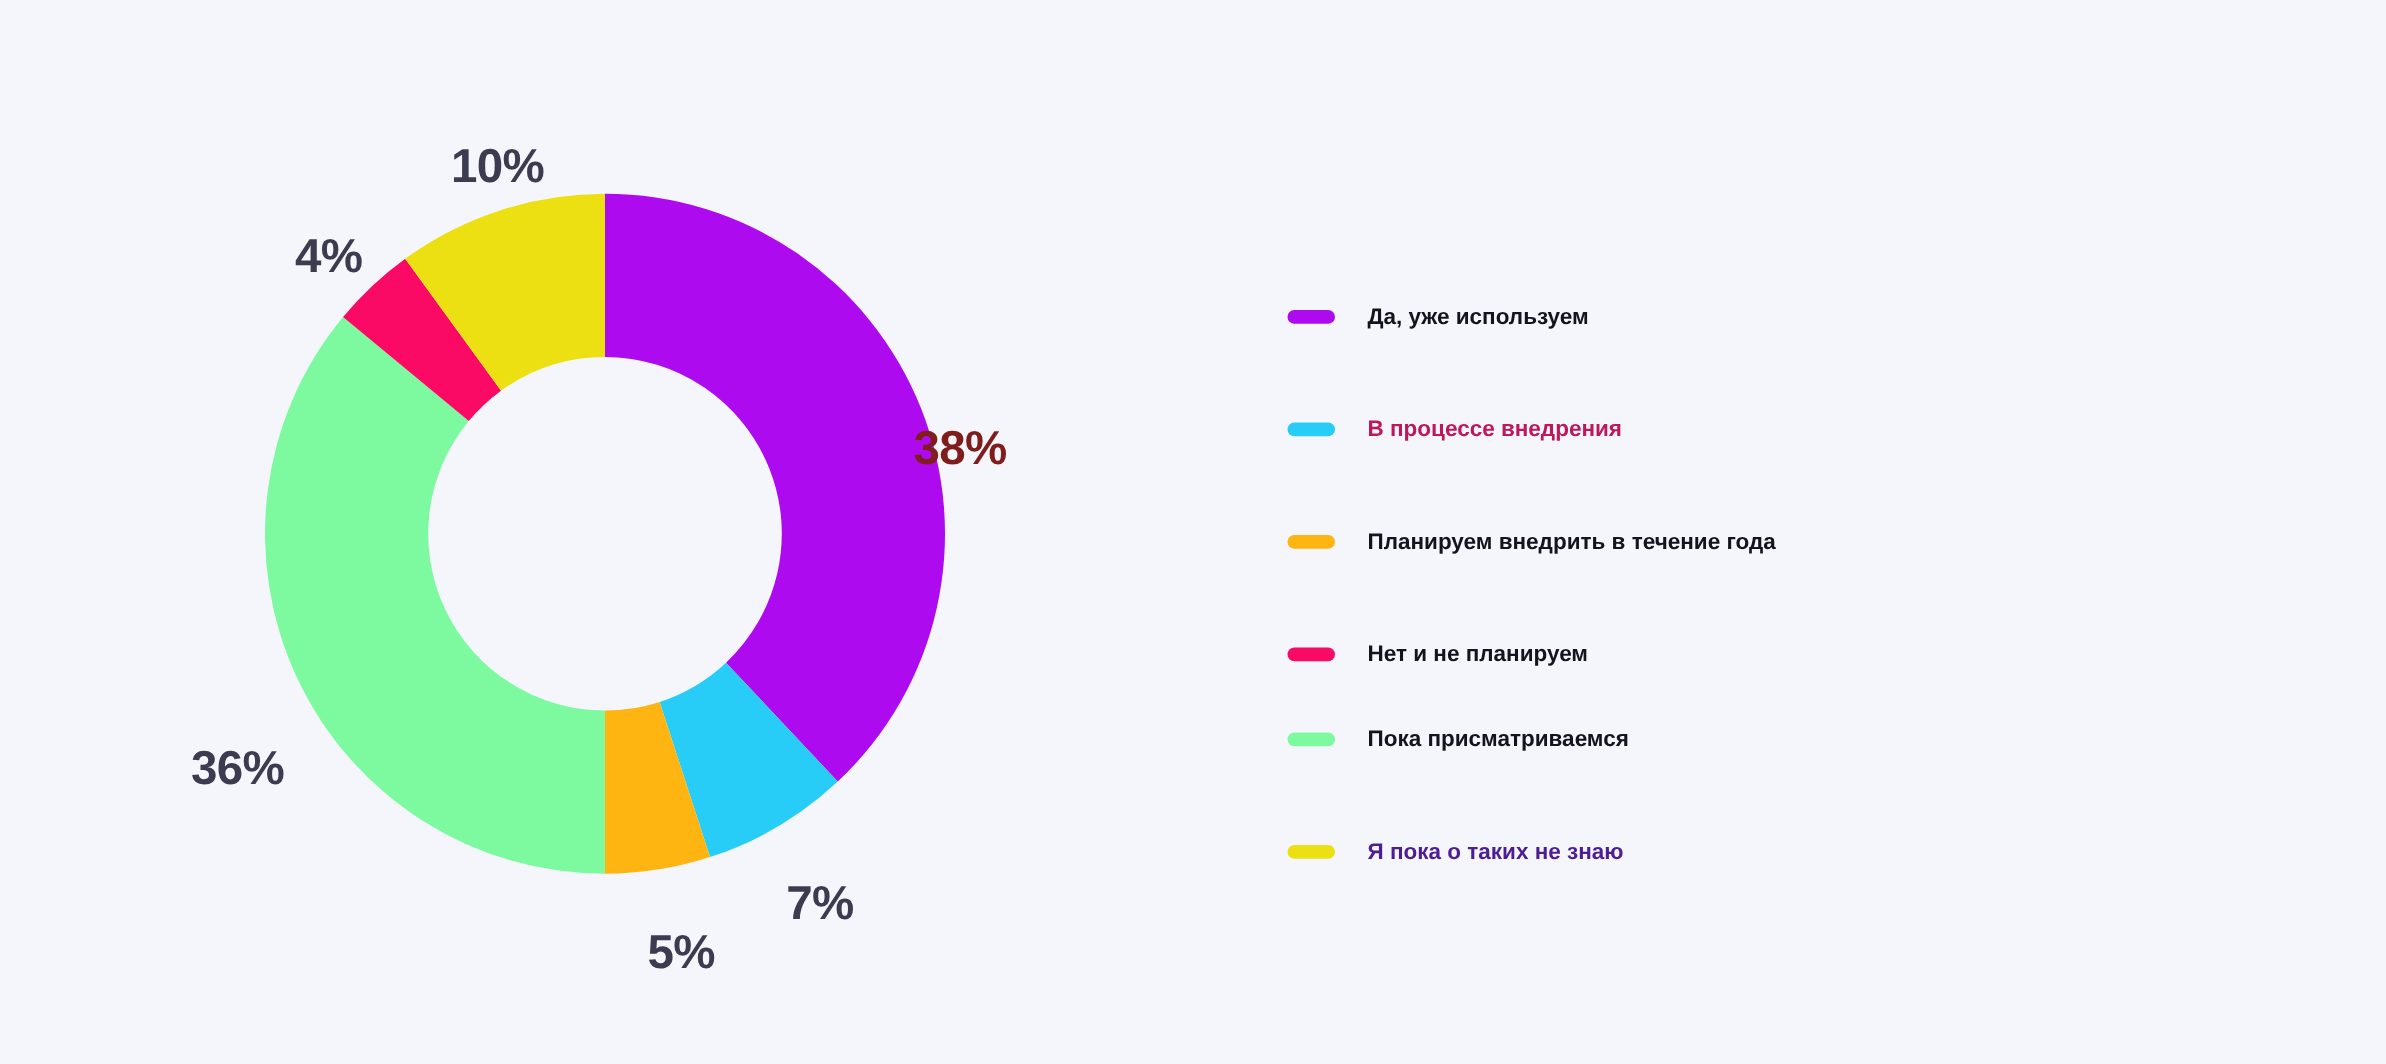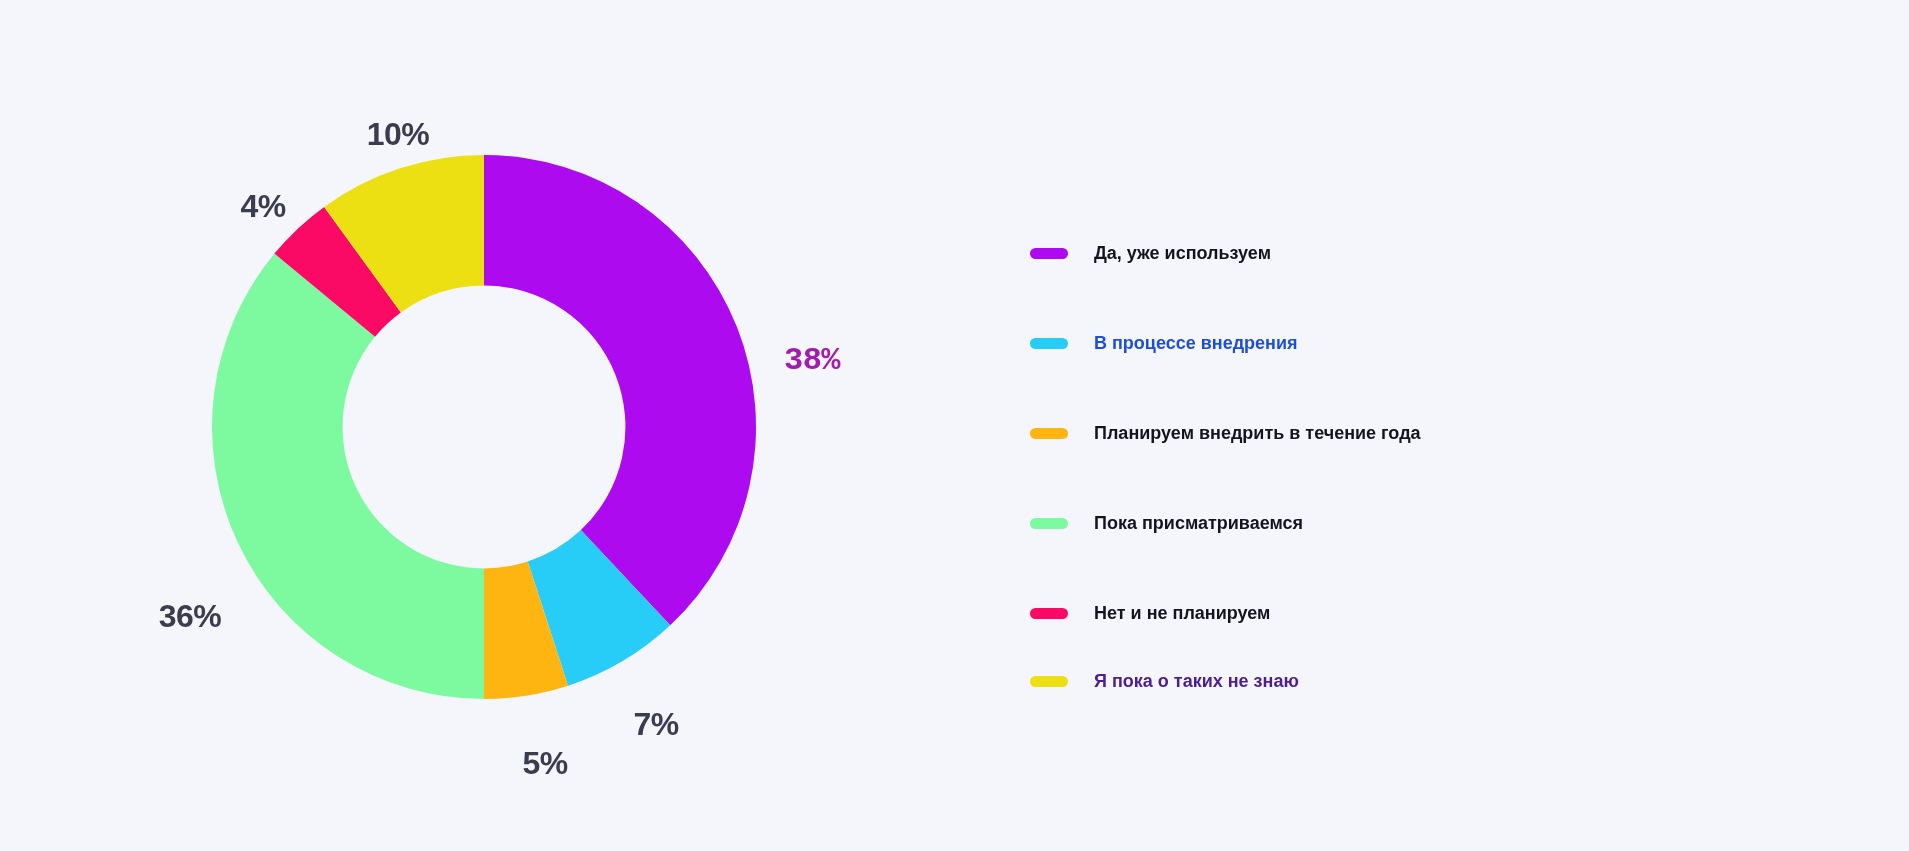--- a/index.html
+++ b/index.html
@@ -29,21 +29,21 @@
   }
   svg.donut {
     position: absolute;
     left: 0;
     top: 0;
   }
   .pct-label {
     position: absolute;
     font-family: "Liberation Sans", sans-serif;
     font-weight: bold;
-    font-size: 32px;
+    font-size: 38px;
     color: #3c3c50;
     white-space: nowrap;
     letter-spacing: -0.5px;
     transform: translate(-50%, -50%);
   }
   .legend {
     position: absolute;
     left: 1030px;
     top: 240px;
     width: 780px;
@@ -84,49 +84,49 @@
   <div class="donut-wrap">
     <svg class="donut" id="donut-svg" width="980" height="851" viewBox="0 0 980 851">
         <path d="M 484 155 A 272 272 0 0 1 670.1968128126033 625.279466658624 L 580.8223426625538 530.1053226624845 A 141.44 141.44 0 0 0 484 285.56 Z" fill="#ad0af0"></path>
         <path d="M 670.1968128126033 625.279466658624 A 272 272 0 0 1 568.0526224699857 685.6873724322818 L 527.7073636843926 561.5174336647865 A 141.44 141.44 0 0 0 580.8223426625538 530.1053226624845 Z" fill="#28cdf7"></path>
         <path d="M 568.0526224699857 685.6873724322818 A 272 272 0 0 1 484 699 L 484 568.44 A 141.44 141.44 0 0 0 527.7073636843926 561.5174336647865 Z" fill="#ffb511"></path>
         <path d="M 484 699 A 272 272 0 0 1 274.4203979649854 253.62067478835633 L 375.0186069417924 336.8427508899453 A 141.44 141.44 0 0 0 484 568.44 Z" fill="#7dfaa0"></path>
         <path d="M 274.4203979649854 253.62067478835633 A 272 272 0 0 1 324.1224113764473 206.94737753001434 L 400.8636539157526 312.57263631560744 A 141.44 141.44 0 0 0 375.0186069417924 336.8427508899453 Z" fill="#fa0a64"></path>
         <path d="M 324.1224113764473 206.94737753001434 A 272 272 0 0 1 483.99999999999994 155 L 484 285.56 A 141.44 141.44 0 0 0 400.8636539157526 312.57263631560744 Z" fill="#ede012"></path>
       </svg>
     <div id="pct-labels">
-        <div class="pct-label" style="left: 812px; top: 360px; color: #a21caf; font-family: Liberation Mono, monospace;">38%</div>
+        <div class="pct-label" style="left: 768px; top: 360px; color: #7f1d1d;">38%</div>
         <div class="pct-label" style="left: 656px; top: 724px; color: rgb(60, 60, 80);">7%</div>
         <div class="pct-label" style="left: 545px; top: 763px; color: rgb(60, 60, 80);">5%</div>
         <div class="pct-label" style="left: 190px; top: 572px; color: rgb(60, 60, 80); margin-top: 44px;">36%</div>
         <div class="pct-label" style="left: 263px; top: 206px; color: rgb(60, 60, 80);">4%</div>
         <div class="pct-label" style="left: 398px; top: 134px; color: rgb(60, 60, 80);">10%</div>
       </div>
   </div>
 
   <div class="legend" id="legend">
       <div class="legend-item">
         <span class="swatch" style="background: rgb(173, 10, 240);"></span>
         <span class="legend-label" style="color: rgb(20, 20, 30);">Да, уже используем</span>
       </div>
       <div class="legend-item">
         <span class="swatch" style="background: rgb(40, 205, 247);"></span>
-        <span class="legend-label" style="color: #1d4ed8;">В процессе внедрения</span>
+        <span class="legend-label" style="color: #be185d;">В процессе внедрения</span>
       </div>
       <div class="legend-item">
         <span class="swatch" style="background: rgb(255, 181, 17);"></span>
         <span class="legend-label" style="color: rgb(20, 20, 30);">Планируем внедрить в течение года</span>
       </div>
+      <div class="legend-item tight">
+        <span class="swatch" style="background: rgb(250, 10, 100);"></span>
+        <span class="legend-label" style="color: rgb(20, 20, 30);">Нет и не планируем</span>
+      </div>
       <div class="legend-item">
         <span class="swatch" style="background: rgb(125, 250, 160);"></span>
         <span class="legend-label" style="color: rgb(20, 20, 30);">Пока присматриваемся</span>
-      </div>
-      <div class="legend-item tight">
-        <span class="swatch" style="background: rgb(250, 10, 100);"></span>
-        <span class="legend-label" style="color: rgb(20, 20, 30);">Нет и не планируем</span>
       </div>
       <div class="legend-item">
         <span class="swatch" style="background: rgb(237, 224, 18);"></span>
         <span class="legend-label" style="color: #4c1d95;">Я пока о таких не знаю</span>
       </div>
     </div>
 
 </div>
 
 </body></html>

